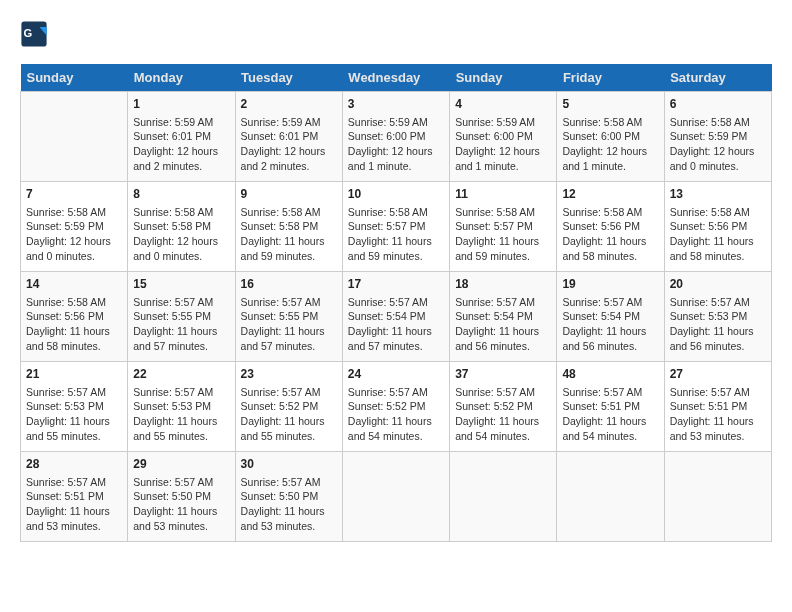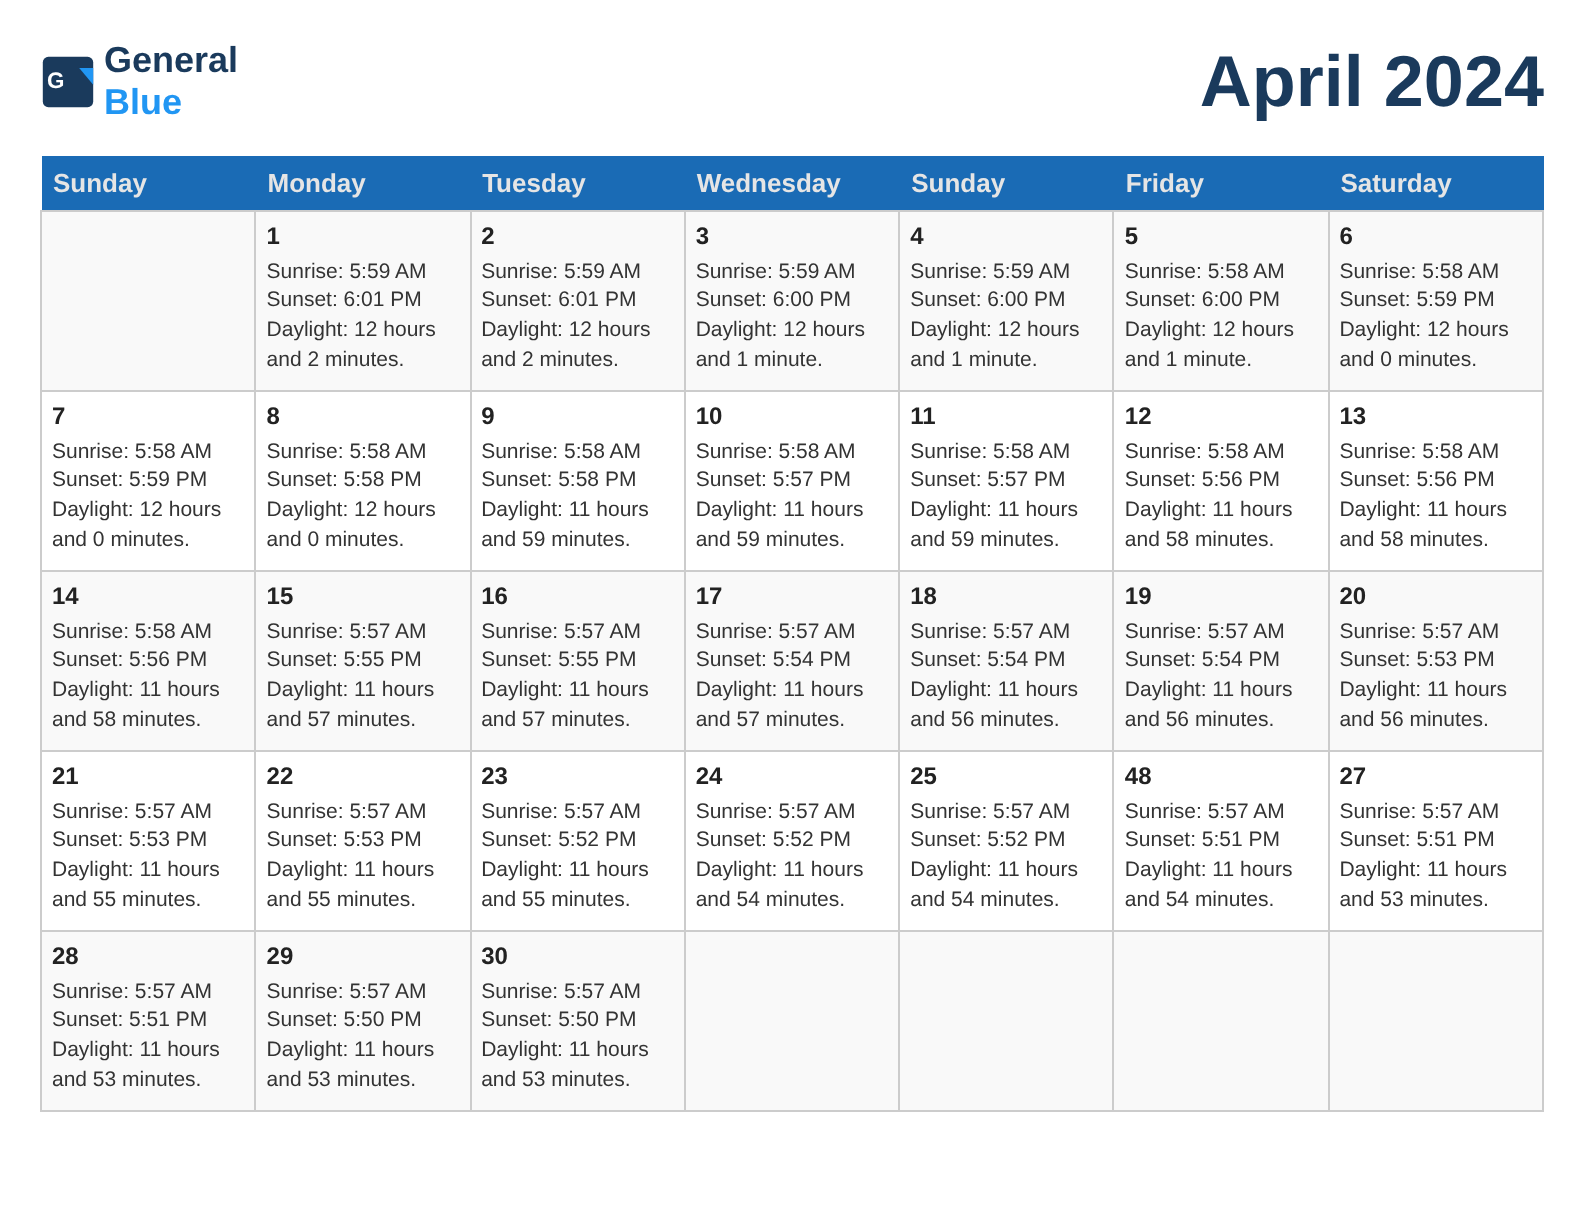--- a/index.html
+++ b/index.html
@@ -78,27 +78,22 @@
 </head>
 <body>
 
 <div class="header">
   <div class="logo">
     <svg class="logo-icon" viewBox="0 0 40 40">
       <rect x="2" y="2" width="36" height="36" rx="4" fill="#1a3a5c"></rect>
       <text x="5" y="24" font-size="16" fill="white" font-weight="bold" font-family="Arial">G</text>
       <polygon points="28,10 38,10 38,22" fill="#2196F3"></polygon>
     </svg>
-    <div>
-      <div style="font-size:18px;font-weight:bold;color:#1a3a5c;">General</div>
-      <div style="font-size:18px;font-weight:bold;color:#2196F3;">Blue</div>
-    </div>
   </div>
   <div class="title-block">
-    <div class="main-title">April 2024</div>
   </div>
 </div>
 
 <table>
   <thead>
     <tr>
       <th>Sunday</th>
       <th>Monday</th>
       <th>Tuesday</th>
       <th>Wednesday</th>
@@ -278,21 +273,21 @@
           <div class="day-info">and 55 minutes.</div>
         </td>
         <td>
           <span class="day-num">24</span>
           <div class="day-info">Sunrise: 5:57 AM</div>
           <div class="day-info">Sunset: 5:52 PM</div>
           <div class="day-info">Daylight: 11 hours</div>
           <div class="day-info">and 54 minutes.</div>
         </td>
         <td>
-          <span class="day-num">25</span>
+          <span class="day-num">37</span>
           <div class="day-info">Sunrise: 5:57 AM</div>
           <div class="day-info">Sunset: 5:52 PM</div>
           <div class="day-info">Daylight: 11 hours</div>
           <div class="day-info">and 54 minutes.</div>
         </td>
         <td>
           <span class="day-num">48</span>
           <div class="day-info">Sunrise: 5:57 AM</div>
           <div class="day-info">Sunset: 5:51 PM</div>
           <div class="day-info">Daylight: 11 hours</div>

